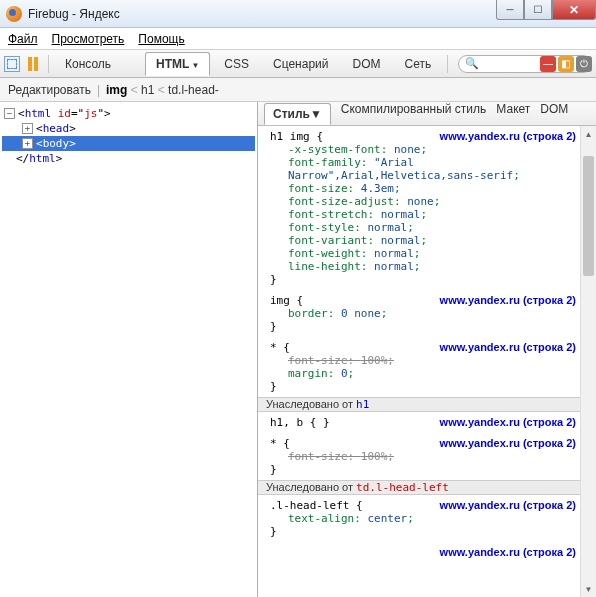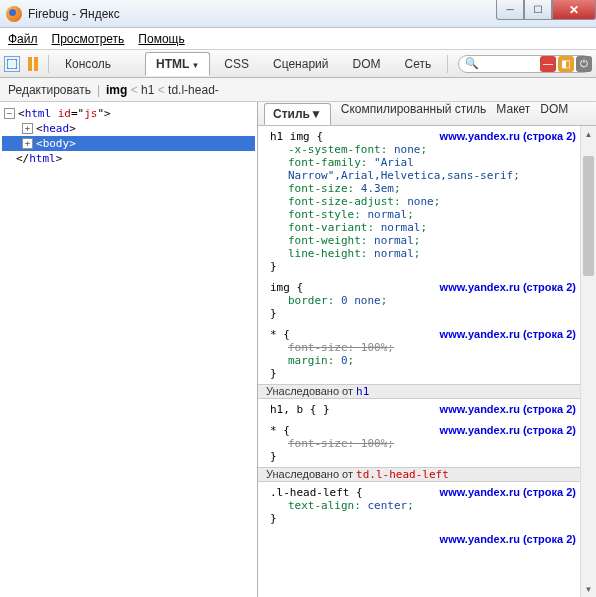--- a/index.html
+++ b/index.html
@@ -164,20 +164,21 @@
     </div>
     <div class="right-body">
 
       <div class="rule">
         <span class="src-link">www.yandex.ru (строка 2)</span>
         <span class="selector">h1 img</span> <span class="brace">{</span>
         <span class="prop">-x-system-font: <span class="pv">none</span>;</span>
         <span class="prop">font-family: <span class="pv">"Arial Narrow",Arial,Helvetica,sans-serif</span>;</span>
         <span class="prop">font-size: <span class="pv">4.3em</span>;</span>
         <span class="prop">font-size-adjust: <span class="pv">none</span>;</span>
+        <span class="prop">font-stretch: <span class="pv">normal</span>;</span>
         <span class="prop">font-style: <span class="pv">normal</span>;</span>
         <span class="prop">font-variant: <span class="pv">normal</span>;</span>
         <span class="prop">font-weight: <span class="pv">normal</span>;</span>
         <span class="prop">line-height: <span class="pv">normal</span>;</span>
         <span class="brace">}</span>
       </div>
 
       <div class="rule">
         <span class="src-link">www.yandex.ru (строка 2)</span>
         <span class="selector">img</span> <span class="brace">{</span>

